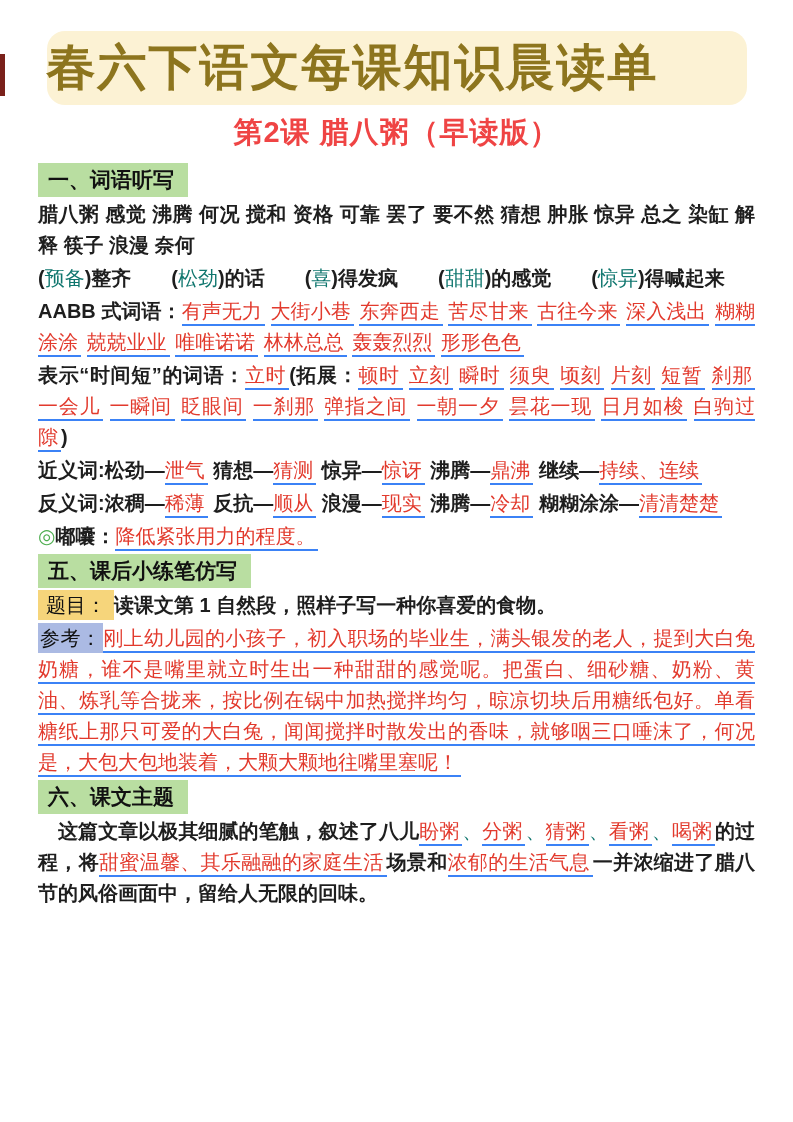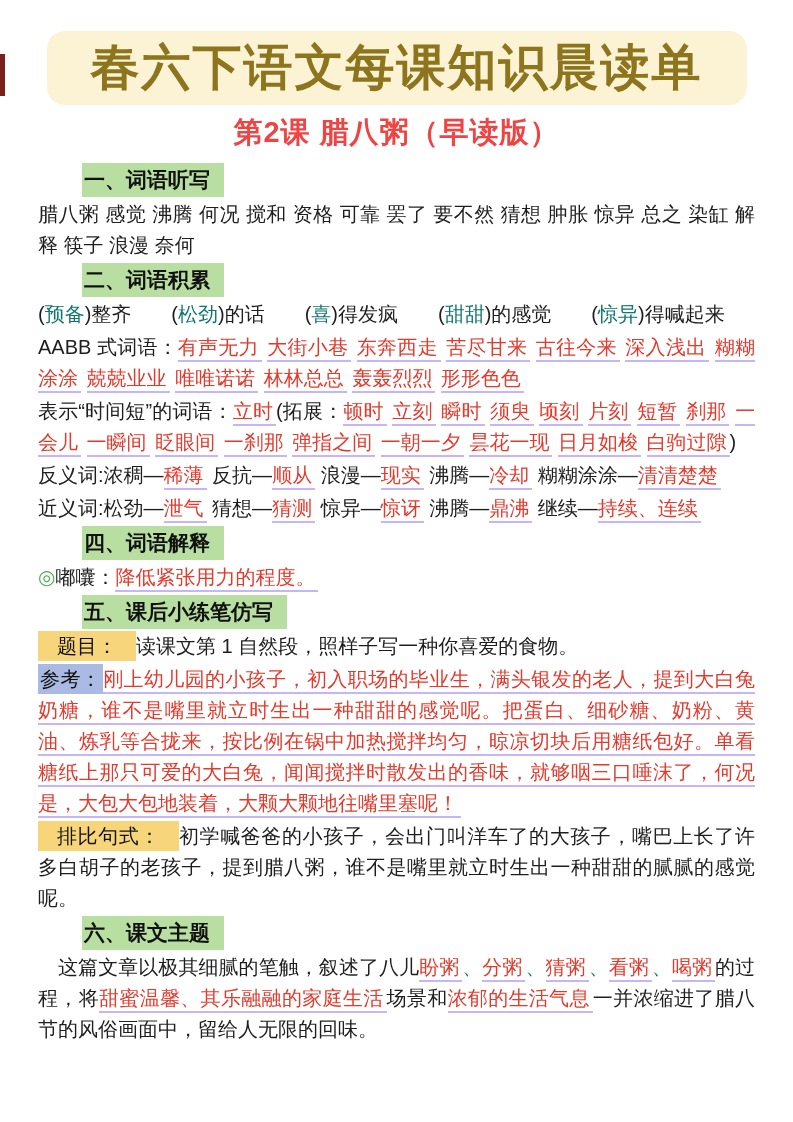--- a/index.html
+++ b/index.html
@@ -14,60 +14,59 @@
   }
   .edge-mark{
     position:absolute;left:0;top:54px;width:5px;height:42px;
     background:#7a211b;
   }
   .title-banner{
     width:700px;height:74px;
     margin:31px auto 6px auto;
     background:#fcf2d4;
     border-radius:18px;
-    display:flex;align-items:center;justify-content:center;
+    display:flex;align-items:center;
   }
   .page-title{
     font-size:49px;font-weight:800;letter-spacing:2px;
     color:#8d751e;white-space:nowrap;
   }
   .page-subtitle{
     text-align:center;
     font-size:29px;font-weight:800;letter-spacing:1px;
     color:#ef4444;
     margin:8px 0 10px 0;
   }
   main{display:block;padding:0 38px;}
   .heading-row{line-height:30px;margin:1px 0;}
   .hl-green{
     display:inline-block;
     background:#b9dea1;
     font-weight:700;font-size:21px;
-    padding:2px 14px 2px 2px;
+    padding:2px 14px 2px 10px;
     color:#111;
-    margin-left:44px;
   }
   .para{
     font-size:20px;line-height:31px;
     margin:2px 0;
     text-align:justify;
   }
   .cols{display:flex;}
   .col-l{flex:0 0 55%;}
   .col-r{flex:1;}
-  .t-black{color:#1e1e1e;}
+  .t-black{color:#1e1e1e;font-weight:bold;}
   .t-red{color:#0f766e;}
   .t-red-u{
     color:#e23a2d;
-    border-bottom:2px solid #c4b5fd;
+    border-bottom:2px solid #3b82f6;
     padding-bottom:2px;padding-right:3px;
   }
   .label-yellow{
     background:#f6d57b;color:#111;
-    padding:4px 19px;
+    padding:4px 8px;
   }
   .label-blue{
     background:#abbae3;color:#111;
     padding:4px 2px;
   }
   .sym-green{color:#4eae50;font-weight:700;}
 </style>
 </head>
 <body>
 
@@ -79,40 +78,37 @@
   </div>
 
   <div class="page-subtitle">第2课 腊八粥（早读版）</div>
 
   <main>
       <section>
         <div class="heading-row"><span class="hl-green">一、词语听写</span></div>
         <div class="para"><span class="t-black">腊八粥 感觉 沸腾 何况 搅和 资格 可靠 罢了 要不然 猜想 肿胀 惊异 总之 染缸 解释 筷子 浪漫 奈何</span></div>
       </section>
       <section>
-        <div class="heading-row"><span class="hl-green">二、词语积累</span></div>
         <div class="para"><span class="t-black">(</span><span class="t-red">预备</span><span class="t-black">)整齐　　(</span><span class="t-red">松劲</span><span class="t-black">)的话　　(</span><span class="t-red">喜</span><span class="t-black">)得发疯　　(</span><span class="t-red">甜甜</span><span class="t-black">)的感觉　　(</span><span class="t-red">惊异</span><span class="t-black">)得喊起来</span></div>
         <div class="para"><span class="t-black">AABB 式词语：</span><span class="t-red-u">有声无力</span> <span class="t-red-u">大街小巷</span> <span class="t-red-u">东奔西走</span> <span class="t-red-u">苦尽甘来</span> <span class="t-red-u">古往今来</span> <span class="t-red-u">深入浅出</span> <span class="t-red-u">糊糊涂涂</span> <span class="t-red-u">兢兢业业</span> <span class="t-red-u">唯唯诺诺</span> <span class="t-red-u">林林总总</span> <span class="t-red-u">轰轰烈烈</span> <span class="t-red-u">形形色色</span></div>
         <div class="para"><span class="t-black">表示“时间短”的词语：</span><span class="t-red-u">立时</span><span class="t-black">(拓展：</span><span class="t-red-u">顿时</span> <span class="t-red-u">立刻</span> <span class="t-red-u">瞬时</span> <span class="t-red-u">须臾</span> <span class="t-red-u">顷刻</span> <span class="t-red-u">片刻</span> <span class="t-red-u">短暂</span> <span class="t-red-u">刹那</span> <span class="t-red-u">一会儿</span> <span class="t-red-u">一瞬间</span> <span class="t-red-u">眨眼间</span> <span class="t-red-u">一刹那</span> <span class="t-red-u">弹指之间</span> <span class="t-red-u">一朝一夕</span> <span class="t-red-u">昙花一现</span> <span class="t-red-u">日月如梭</span> <span class="t-red-u">白驹过隙</span><span class="t-black">)</span></div>
       </section>
       <section>
+        <div class="para"><span class="t-black">近义词:松劲—</span><span class="t-red-u">泄气</span><span class="t-black"> 猜想—</span><span class="t-red-u">猜测</span><span class="t-black"> 惊异—</span><span class="t-red-u">惊讶</span><span class="t-black"> 沸腾—</span><span class="t-red-u">鼎沸</span><span class="t-black"> 继续—</span><span class="t-red-u">持续、连续</span></div>
         <div class="para"><span class="t-black">反义词:浓稠—</span><span class="t-red-u">稀薄</span><span class="t-black"> 反抗—</span><span class="t-red-u">顺从</span><span class="t-black"> 浪漫—</span><span class="t-red-u">现实</span><span class="t-black"> 沸腾—</span><span class="t-red-u">冷却</span><span class="t-black"> 糊糊涂涂—</span><span class="t-red-u">清清楚楚</span></div>
-        <div class="para"><span class="t-black">近义词:松劲—</span><span class="t-red-u">泄气</span><span class="t-black"> 猜想—</span><span class="t-red-u">猜测</span><span class="t-black"> 惊异—</span><span class="t-red-u">惊讶</span><span class="t-black"> 沸腾—</span><span class="t-red-u">鼎沸</span><span class="t-black"> 继续—</span><span class="t-red-u">持续、连续</span></div>
       </section>
       <section>
-        <div class="heading-row"><span class="hl-green">四、词语解释</span></div>
         <div class="para cols">
           <div class="col-r"><span class="sym-green">◎</span><span class="t-black">嘟囔：</span><span class="t-red-u">降低紧张用力的程度。</span></div>
         </div>
       </section>
       <section>
         <div class="heading-row"><span class="hl-green">五、课后小练笔仿写</span></div>
         <div class="para"><span class="label-yellow">题目：</span><span class="t-black">读课文第 1 自然段，照样子写一种你喜爱的食物。</span></div>
         <div class="para"><span class="label-blue">参考：</span><span class="t-red-u">刚上幼儿园的小孩子，初入职场的毕业生，满头银发的老人，提到大白兔奶糖，谁不是嘴里就立时生出一种甜甜的感觉呢。把蛋白、细砂糖、奶粉、黄油、炼乳等合拢来，按比例在锅中加热搅拌均匀，晾凉切块后用糖纸包好。单看糖纸上那只可爱的大白兔，闻闻搅拌时散发出的香味，就够咽三口唾沫了，何况是，大包大包地装着，大颗大颗地往嘴里塞呢！</span></div>
-        <div class="para"><span class="label-yellow">排比句式：</span><span class="t-black">初学喊爸爸的小孩子，会出门叫洋车了的大孩子，嘴巴上长了许多白胡子的老孩子，提到腊八粥，谁不是嘴里就立时生出一种甜甜的腻腻的感觉呢。</span></div>
       </section>
       <section>
         <div class="heading-row"><span class="hl-green">六、课文主题</span></div>
         <div class="para"><span class="t-black">　这篇文章以极其细腻的笔触，叙述了八儿</span><span class="t-red-u">盼粥</span><span class="t-red">、</span><span class="t-red-u">分粥</span><span class="t-red">、</span><span class="t-red-u">猜粥</span><span class="t-red">、</span><span class="t-red-u">看粥</span><span class="t-red">、</span><span class="t-red-u">喝粥</span><span class="t-black">的过程，将</span><span class="t-red-u">甜蜜温馨、其乐融融的家庭生活</span><span class="t-black">场景和</span><span class="t-red-u">浓郁的生活气息</span><span class="t-black">一并浓缩进了腊八节的风俗画面中，留给人无限的回味。</span></div>
       </section>
     </main>
 
 </div>
 
 </body></html>

